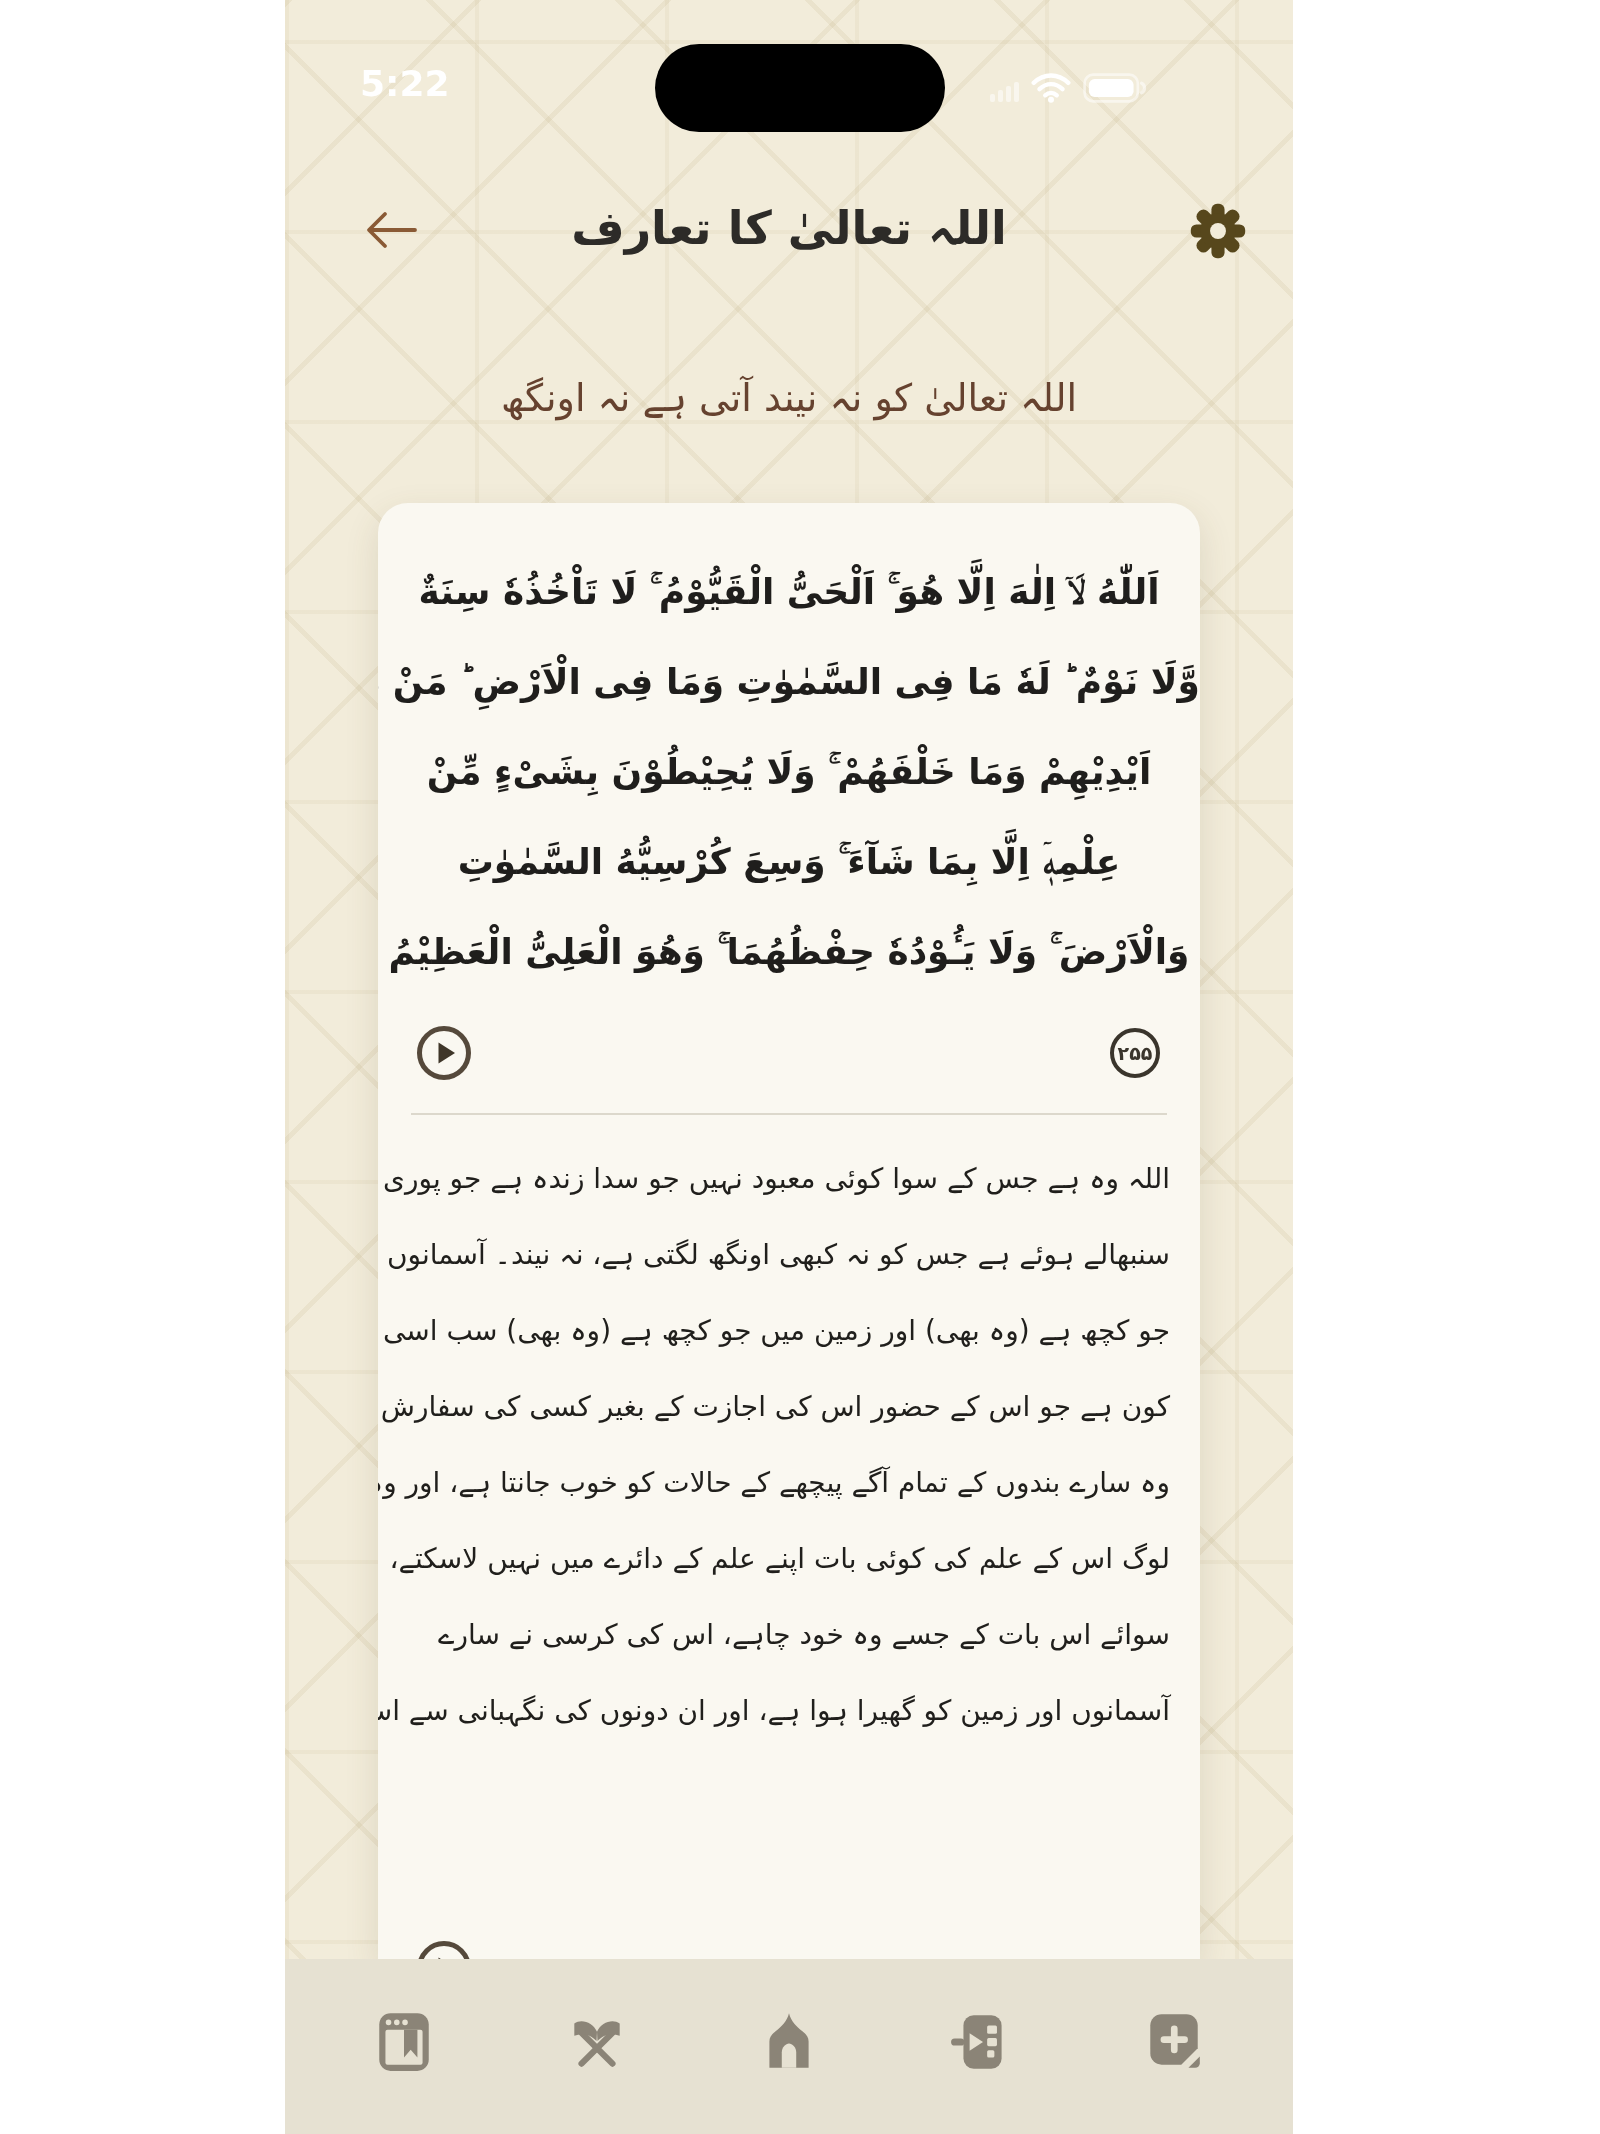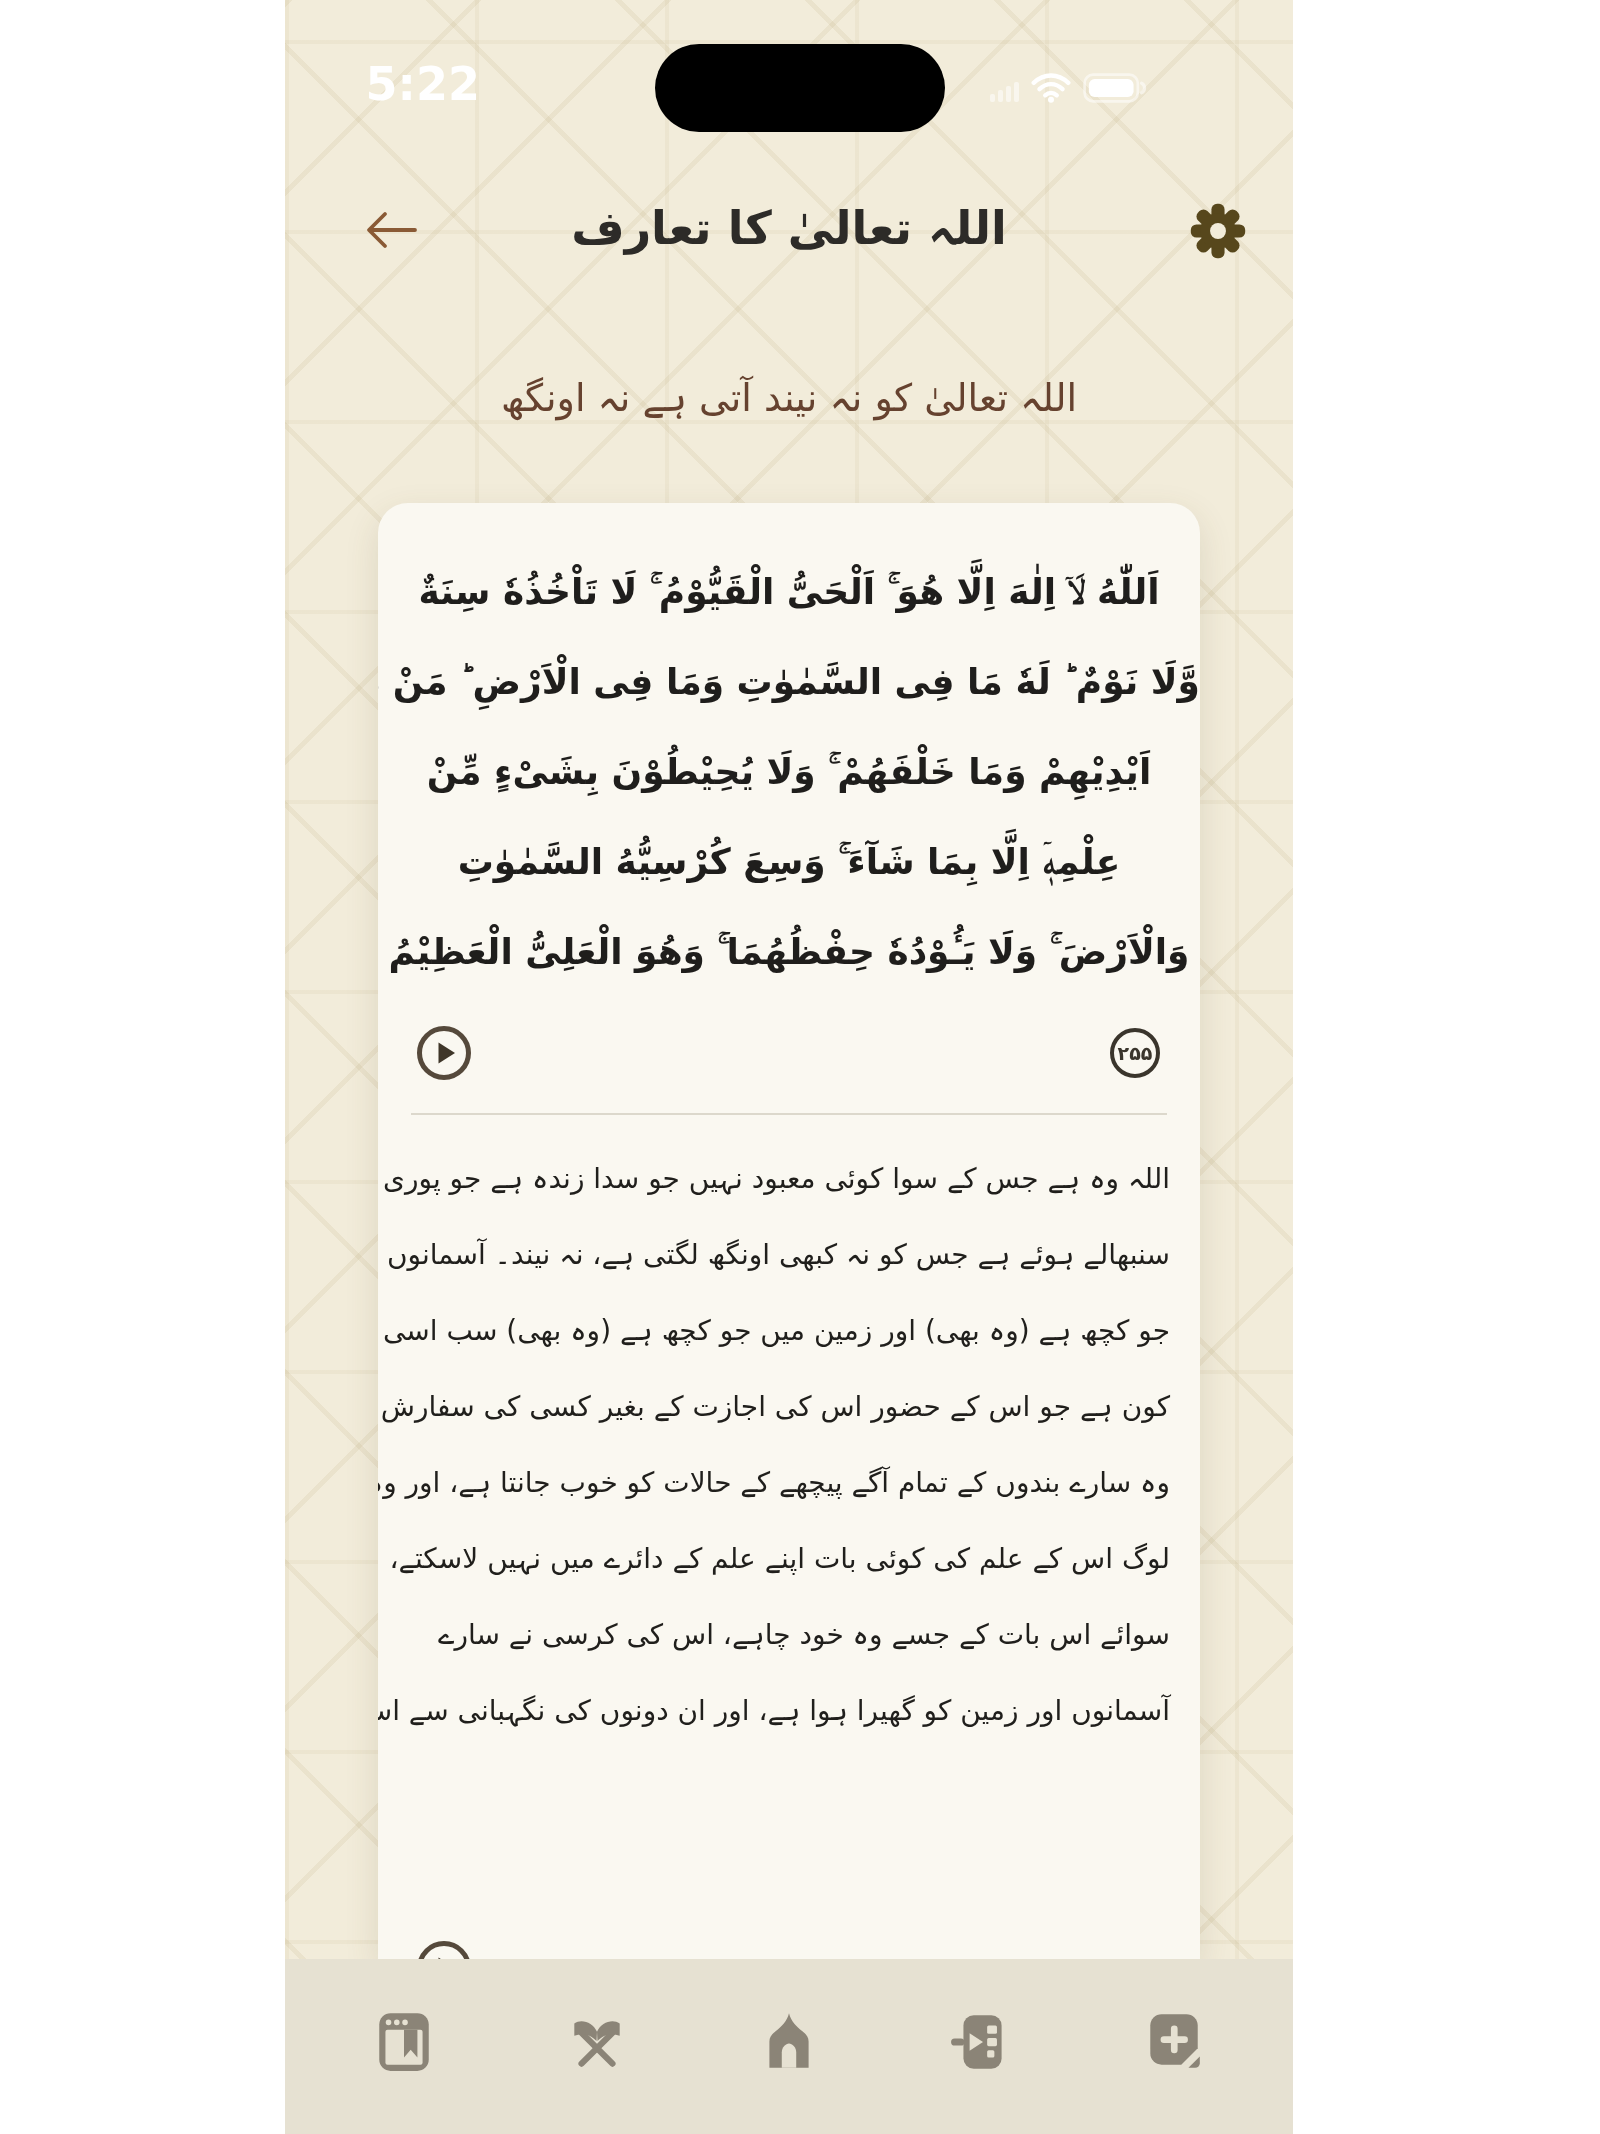--- a/index.html
+++ b/index.html
@@ -7,21 +7,21 @@
           font-family:"DejaVu Sans",sans-serif;}
   .phone{position:absolute;left:285px;top:0;width:1008px;height:2134px;overflow:hidden;
          background-color:#f2ecda;
          background-image:
            repeating-linear-gradient(45deg, rgba(186,168,120,0.14) 0 5px, transparent 5px 134px),
            repeating-linear-gradient(135deg, rgba(186,168,120,0.14) 0 5px, transparent 5px 134px),
            repeating-linear-gradient(0deg, rgba(186,168,120,0.10) 0 4px, transparent 4px 190px),
            repeating-linear-gradient(90deg, rgba(186,168,120,0.10) 0 4px, transparent 4px 190px);}
   
   .time{position:absolute;left:75px;top:62px;width:120px;height:44px;line-height:44px;
-        text-align:right;color:#ffffff;font-size:46px;font-weight:600;}
+        text-align:left;color:#ffffff;font-size:36px;font-weight:600;}
   .island{position:absolute;left:370px;top:44px;width:290px;height:88px;border-radius:44px;background:#000;}
   .statusicons{position:absolute;left:705px;top:70px;width:225px;height:40px;
                display:flex;align-items:center;gap:12px;}
   .cellbars{display:flex;align-items:flex-end;gap:3px;height:24px;opacity:.55;}
   .cellbars i{display:block;width:5px;background:#fff;border-radius:2px;}
   
   .back{position:absolute;left:78px;top:208px;width:56px;height:44px;cursor:pointer;}
   .title{position:absolute;left:0;top:192px;width:1008px;height:72px;line-height:72px;
          text-align:center;font-size:46px;font-weight:700;color:#2d2b28;direction:rtl;}
   .gear{position:absolute;left:903px;top:201px;width:60px;height:60px;cursor:pointer;}

